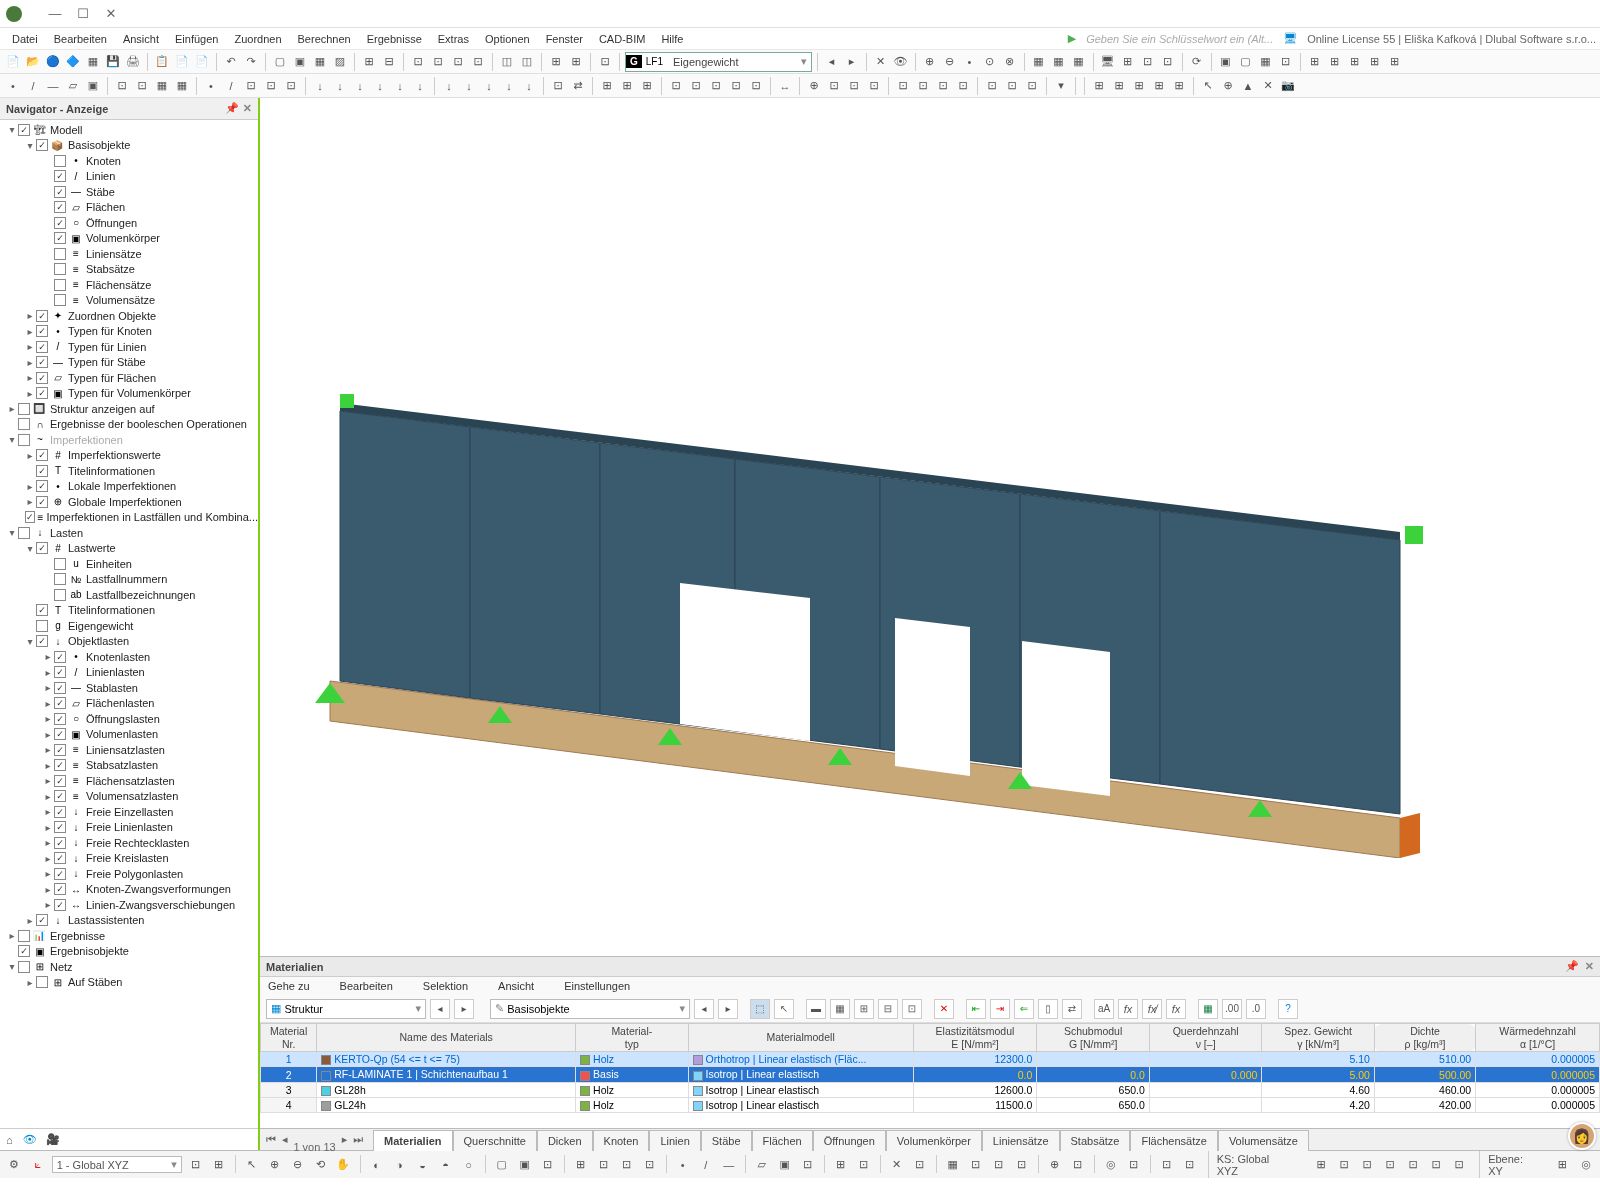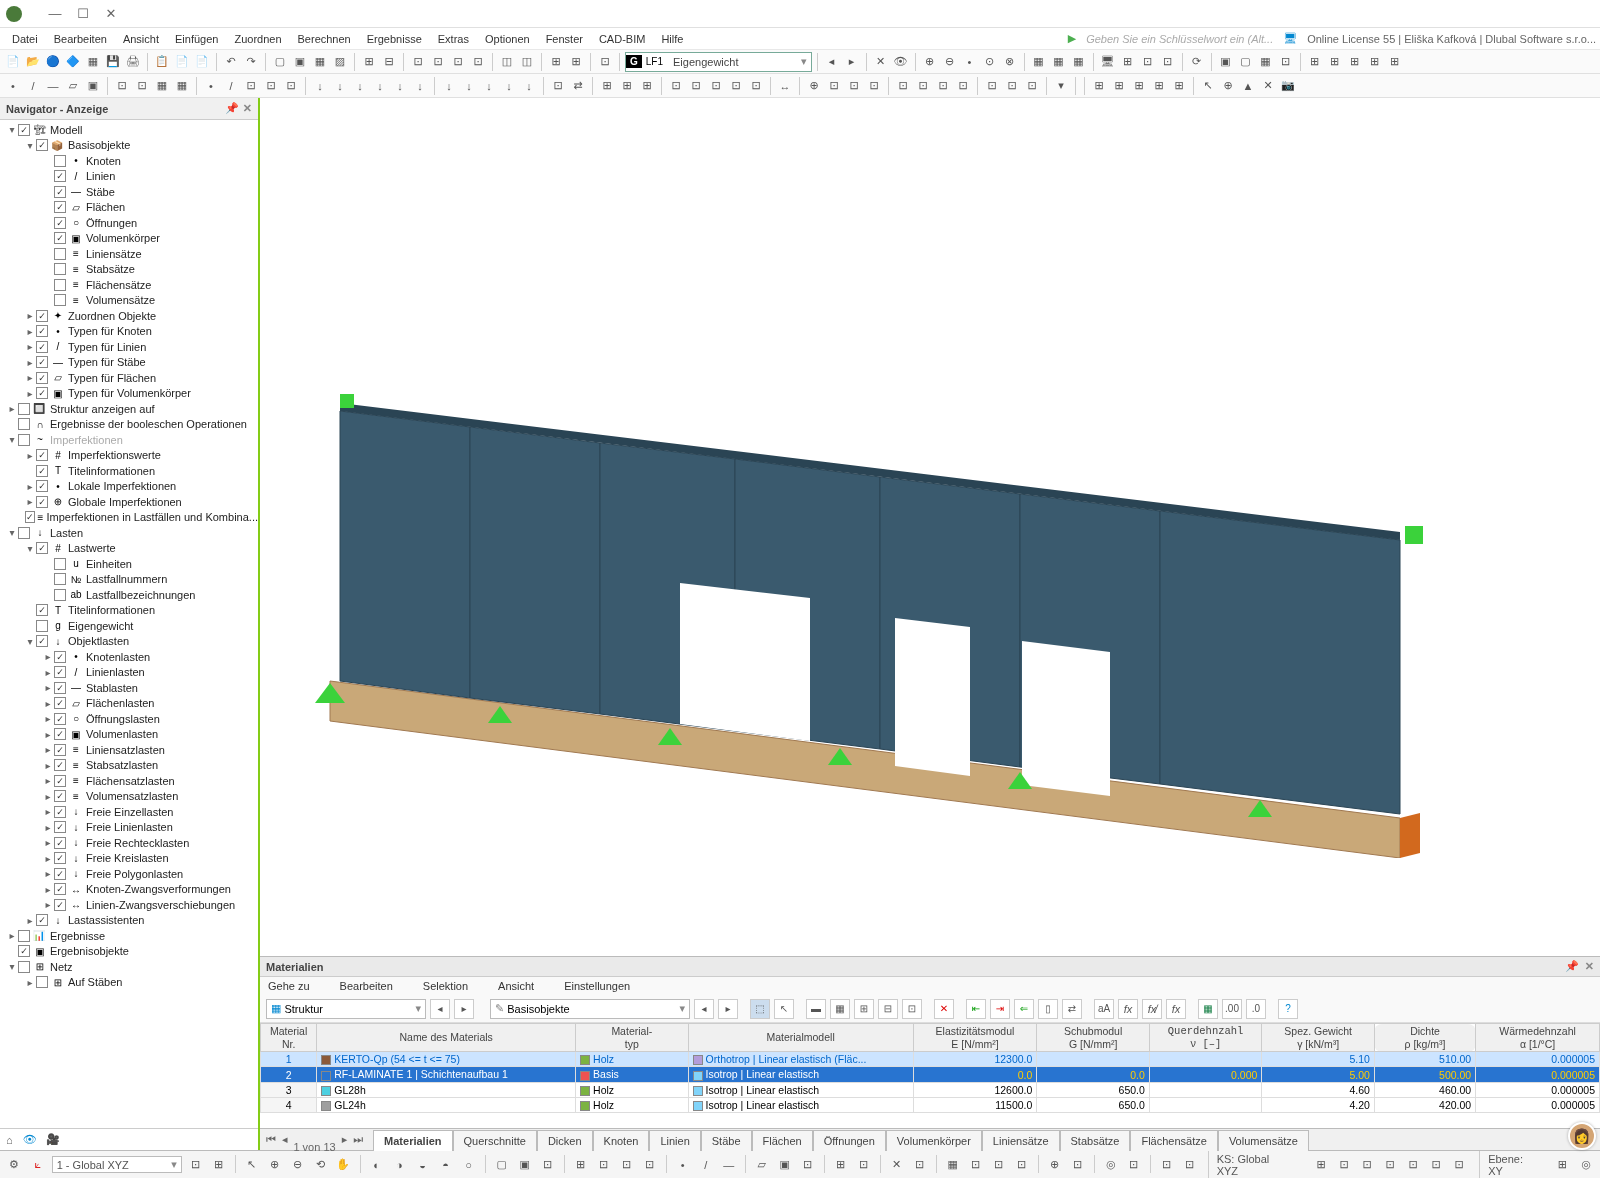--- a/index.html
+++ b/index.html
@@ -712,21 +712,21 @@
       <div class="mat-table">
         <table id="mattable">
             <thead>
               <tr>
                 <th style="width: 50px;">Material<br>Nr.</th>
                 <th style="width: 230px;">Name des Materials</th>
                 <th style="width: 100px;">Material-<br>typ</th>
                 <th style="width: 200px;">Materialmodell</th>
                 <th style="width: 110px;">Elastizitätsmodul<br>E [N/mm²]</th>
                 <th style="width: 100px;">Schubmodul<br>G [N/mm²]</th>
-                <th style="width: 100px; font-family: Liberation Mono, monospace;">Querdehnzahl<br>ν [–]</th>
+                <th style="width: 100px;">Querdehnzahl<br>ν [–]</th>
                 <th style="width: 100px;">Spez. Gewicht<br>γ [kN/m³]</th>
                 <th style="width: 90px; border-radius: 8px;">Dichte<br>ρ [kg/m³]</th>
                 <th style="width: 110px;">Wärmedehnzahl<br>α [1/°C]</th>
               </tr>
             </thead>
             <tbody>
               <tr class="r1">
                 <td class="ctr">1</td>
                 <td><span class="swatch" style="background:#8b5a3a"></span>KERTO-Qp (54 &lt;= t &lt;= 75)</td>
                 <td><span class="swatch" style="background:#7cb342"></span>Holz</td>

